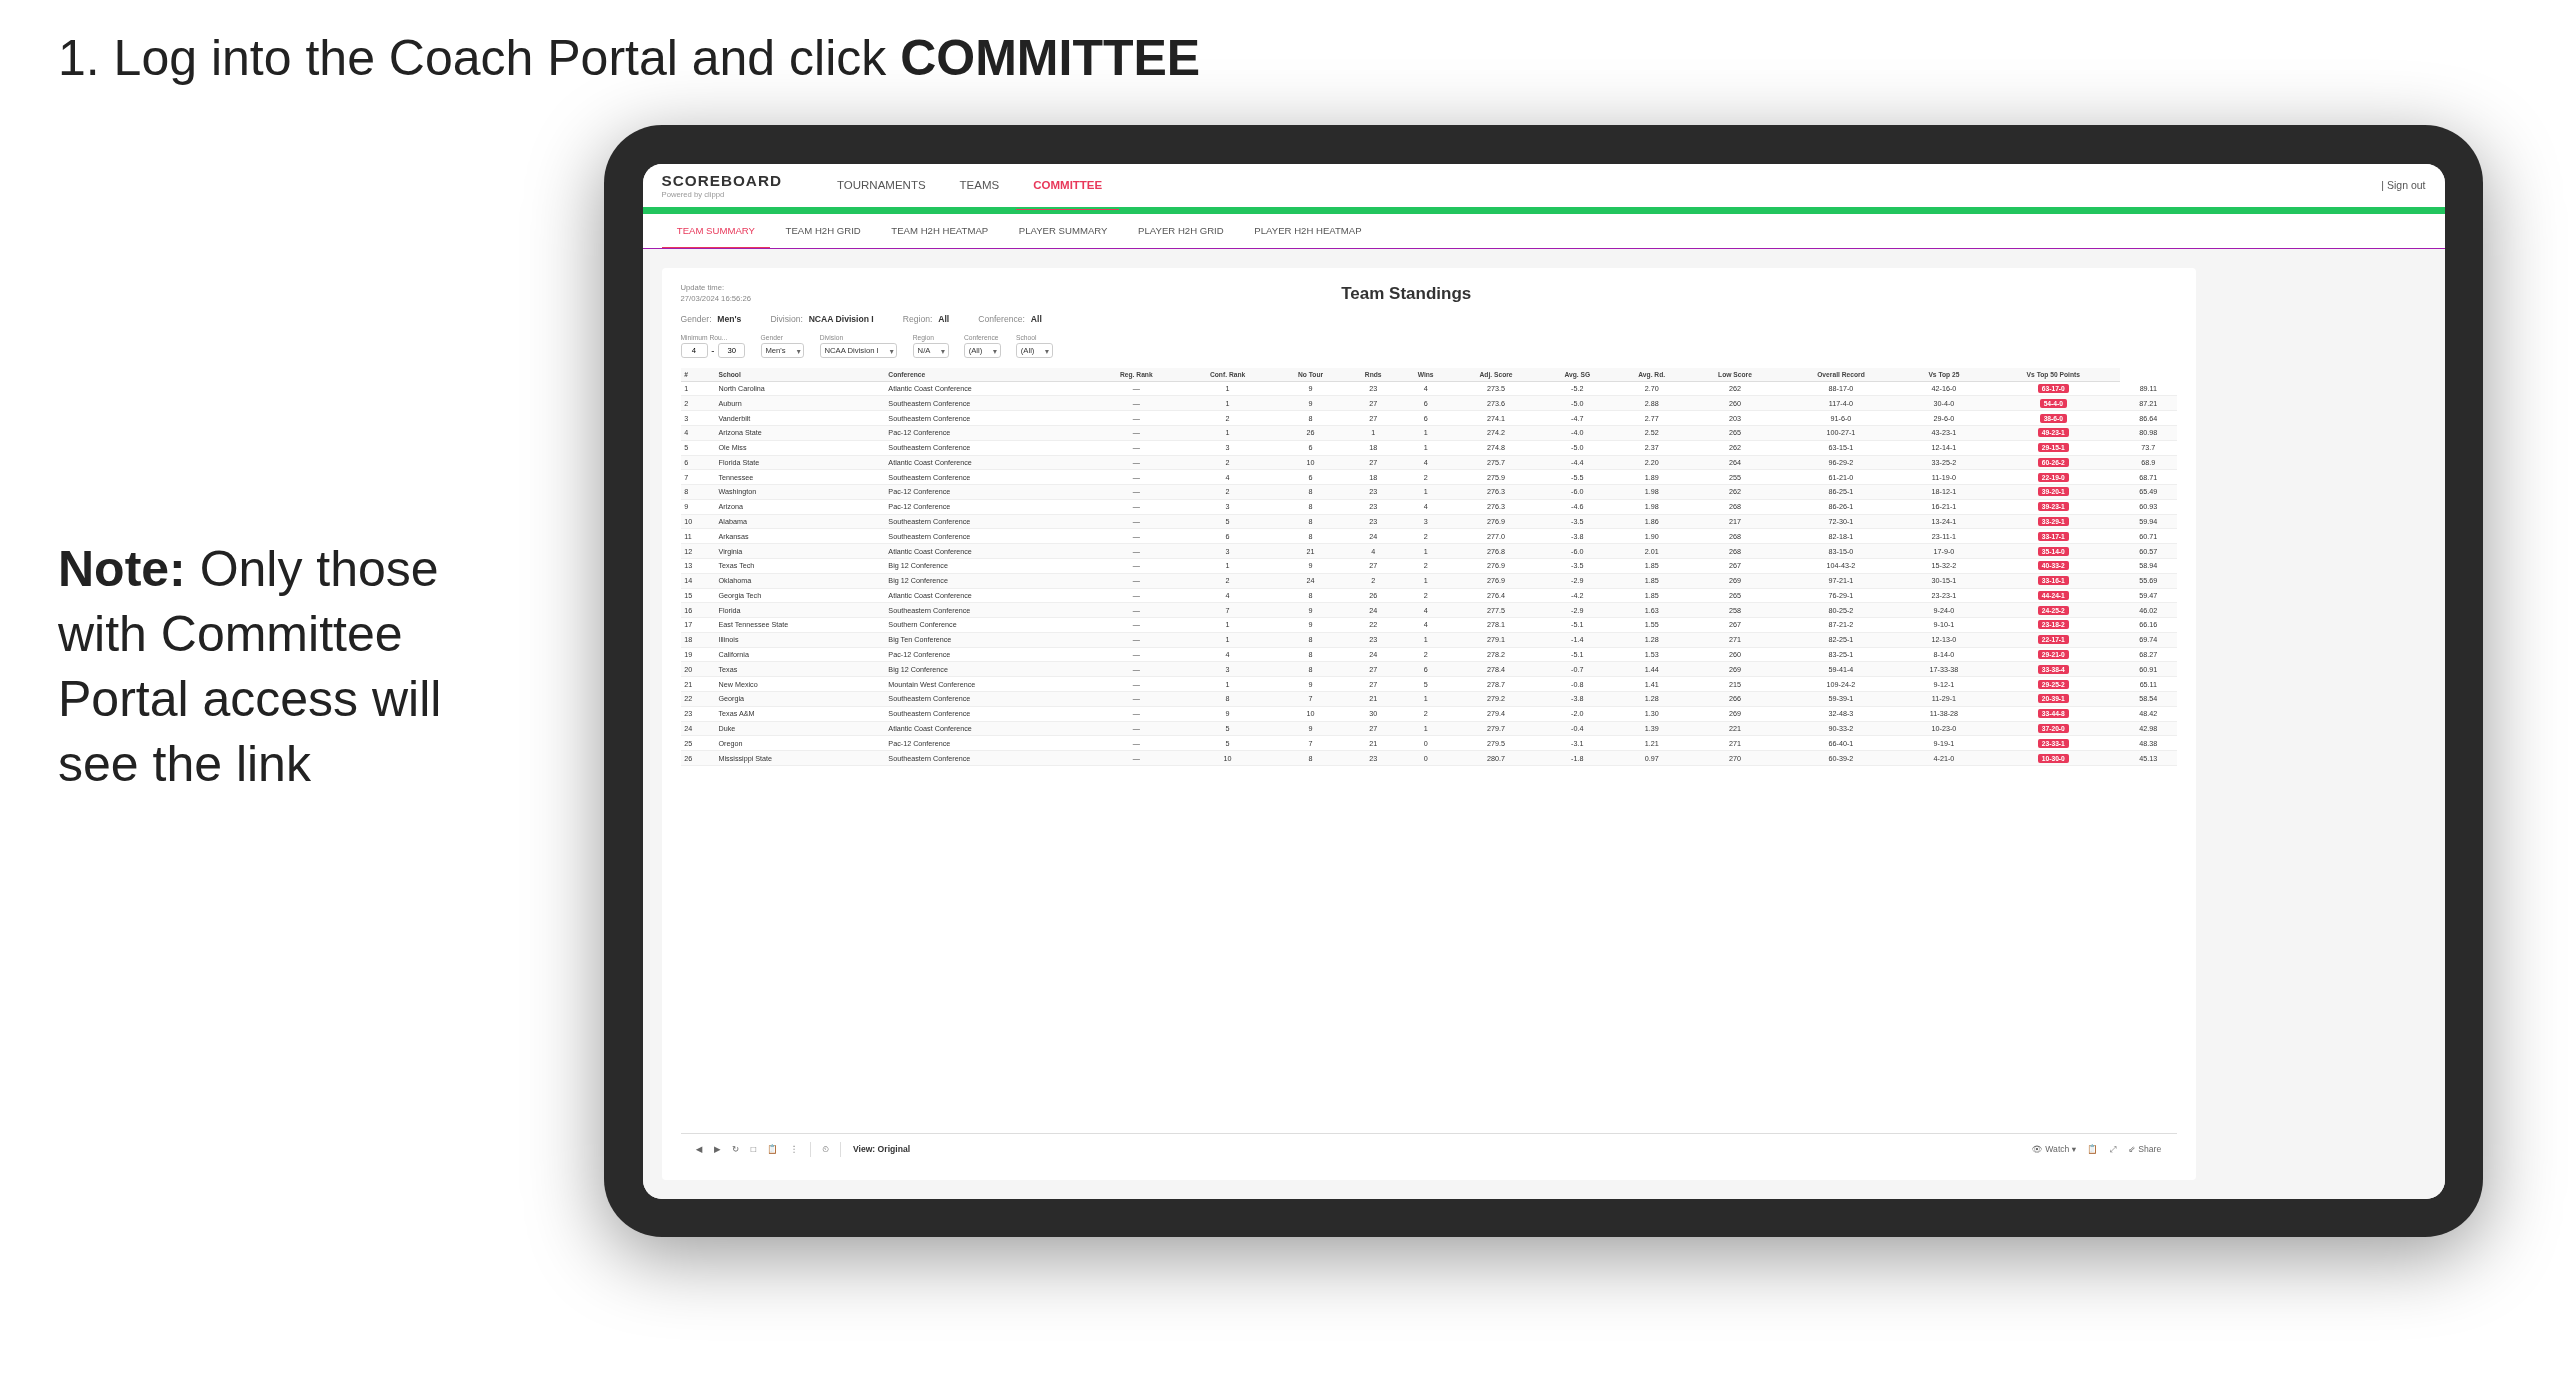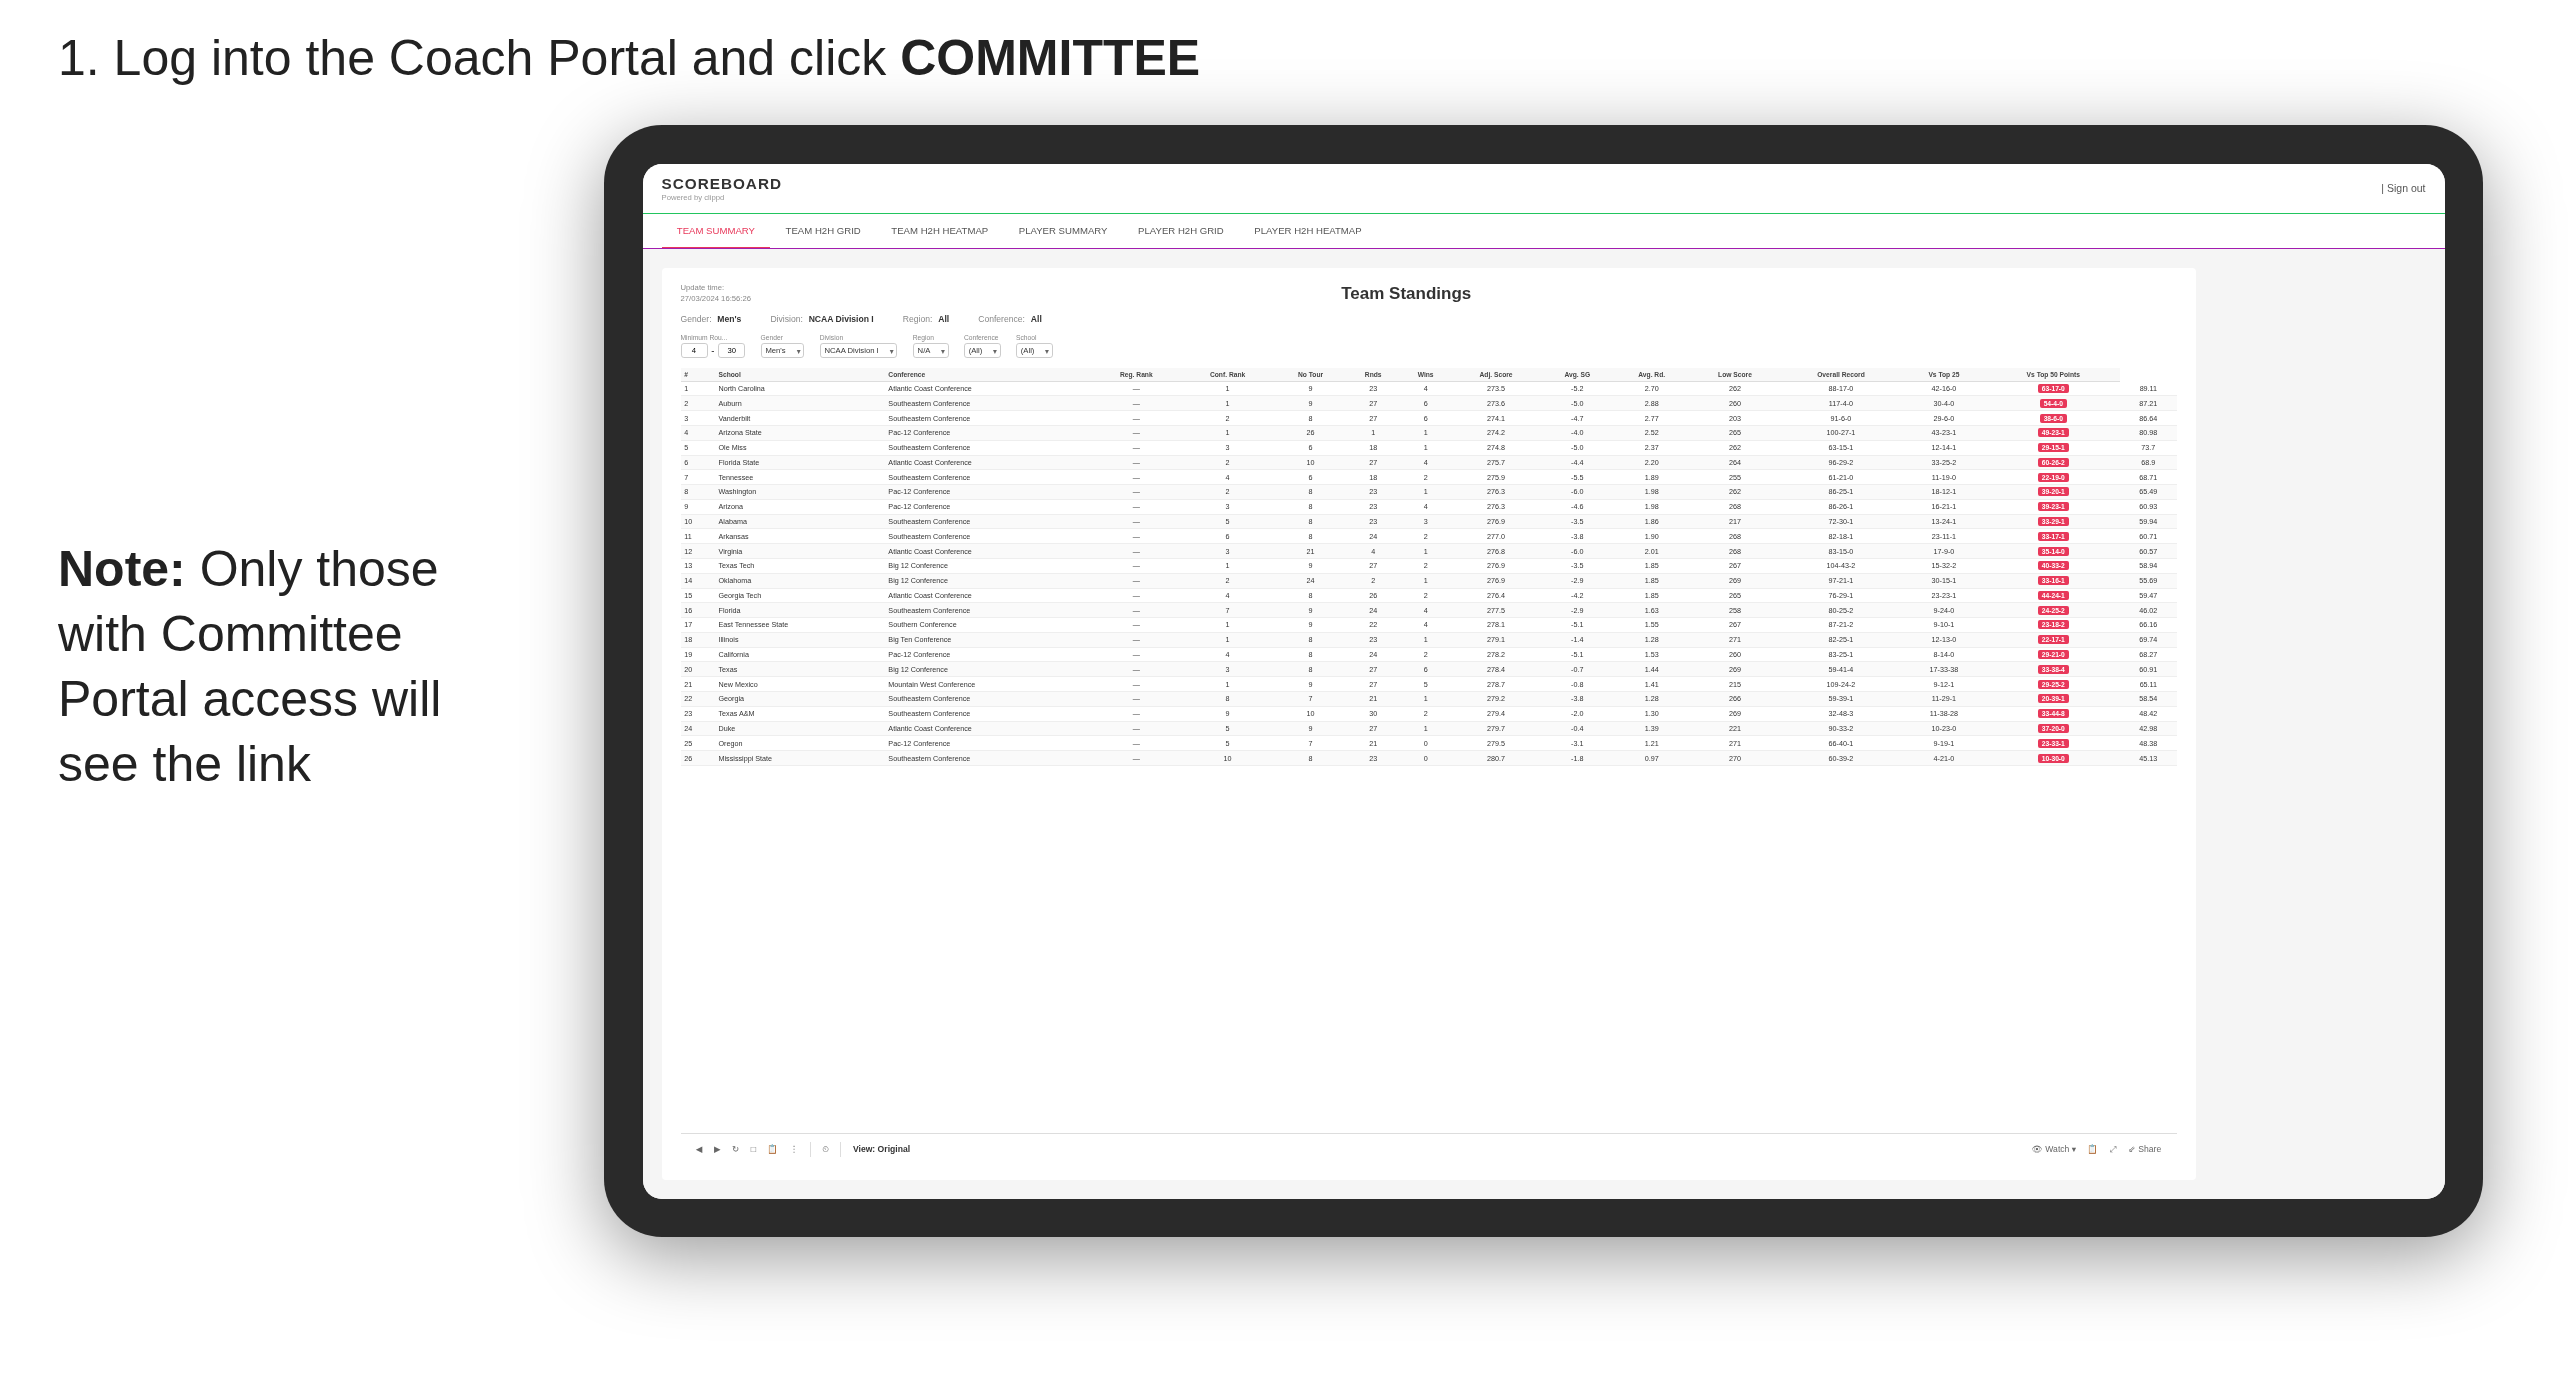--- a/index.html
+++ b/index.html
@@ -73,21 +73,21 @@
       background: #f0f0f0;
       border-radius: 19px;
       overflow: hidden;
       display: flex;
       flex-direction: column;
     }
 
     
     .nav-bar {
       background: #ffffff;
-      border-bottom: 1px solid #22c55e;
+      border-bottom: 7px solid #22c55e;
       height: 50px;
       display: flex;
       align-items: center;
       padding: 0 19px;
       flex-shrink: 0;
     }
 
     .logo-area {
       display: flex;
       align-items: center;
@@ -403,20 +403,25 @@
 
 <div class="tablet-frame">
   <div class="tablet-screen">
 
     <div class="nav-bar">
       <div class="logo-area">
         <div>
           <div class="logo-scoreboard">SCOREBOARD</div>
           <div class="logo-powered">Powered by clippd</div>
         </div>
+      </div>
+      <div class="nav-items">
+        <div class="nav-item">TOURNAMENTS</div>
+        <div class="nav-item">TEAMS</div>
+        <div class="nav-item active">COMMITTEE</div>
       </div>
       <div class="sign-out">| <span>Sign out</span></div>
     </div>
 
     <div class="sub-nav">
       <div class="sub-nav-item active">TEAM SUMMARY</div>
       <div class="sub-nav-item">TEAM H2H GRID</div>
       <div class="sub-nav-item">TEAM H2H HEATMAP</div>
       <div class="sub-nav-item">PLAYER SUMMARY</div>
       <div class="sub-nav-item">PLAYER H2H GRID</div>

